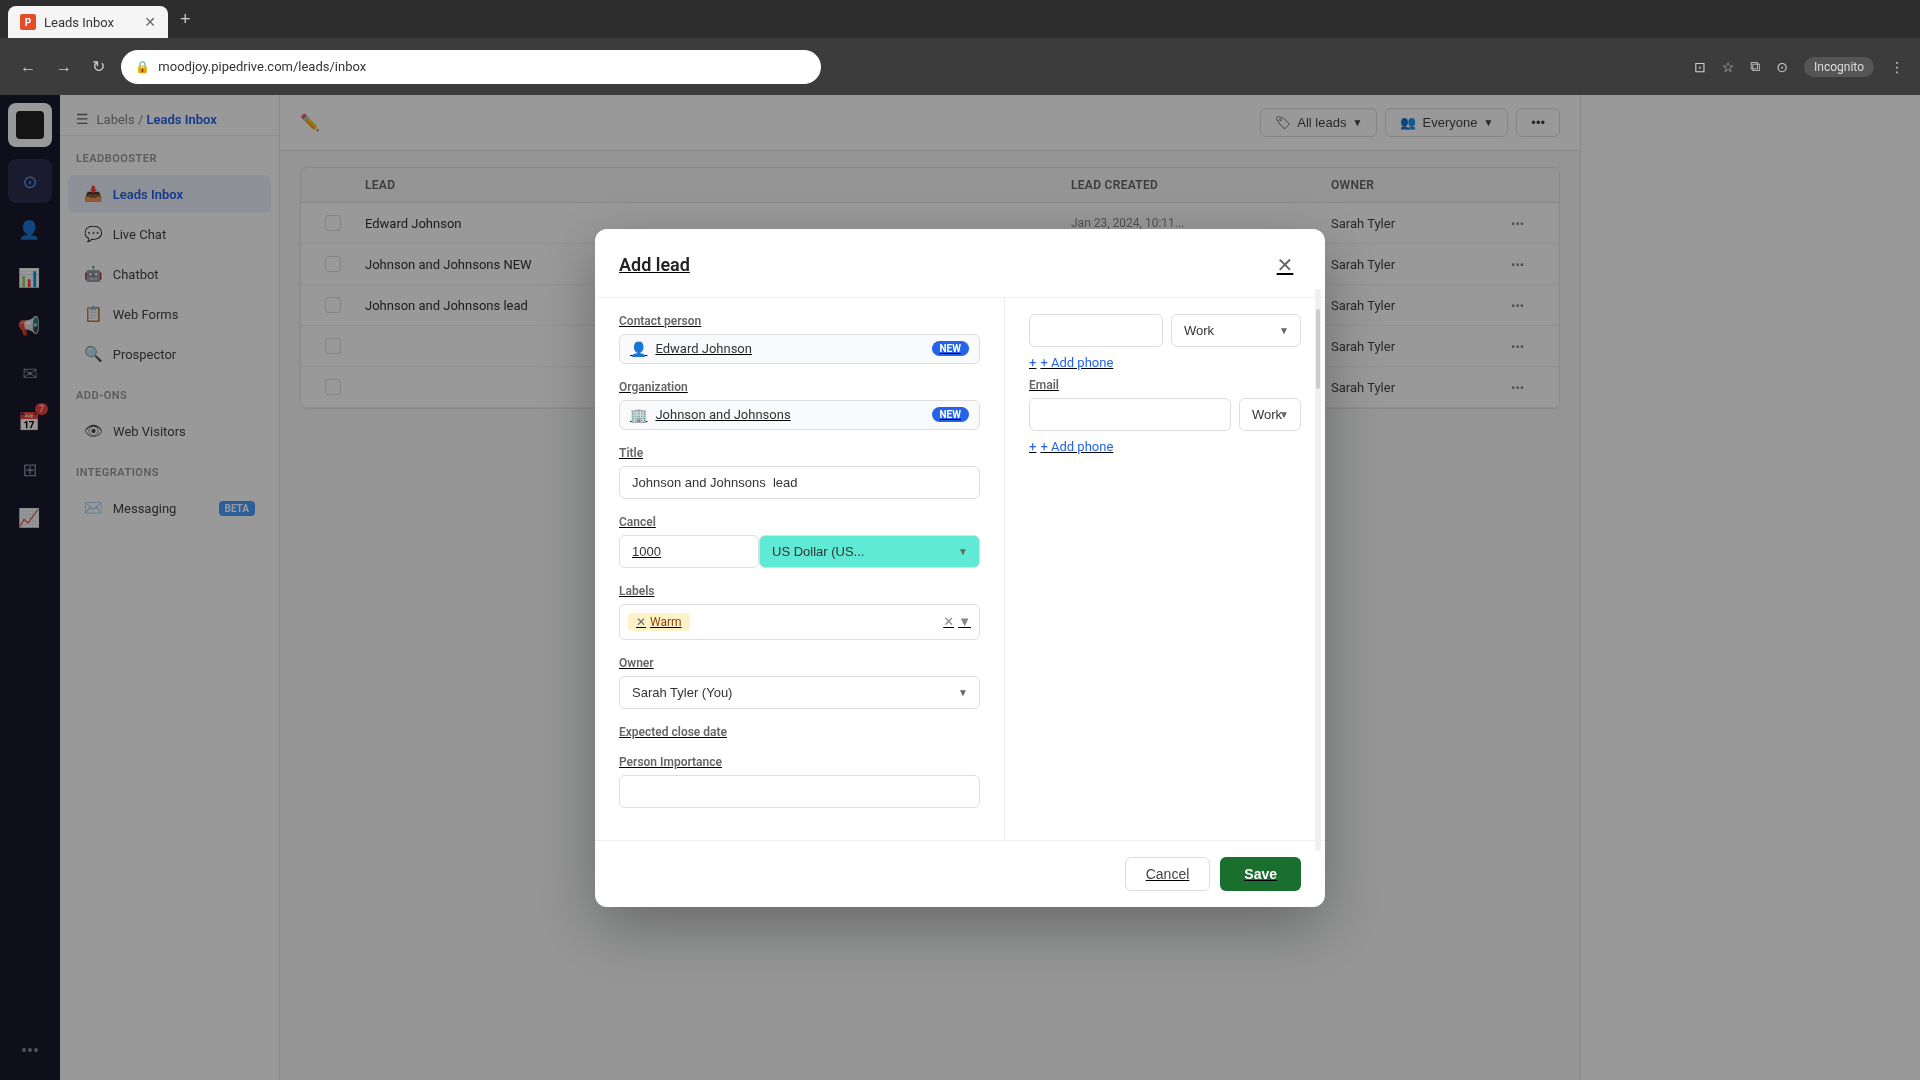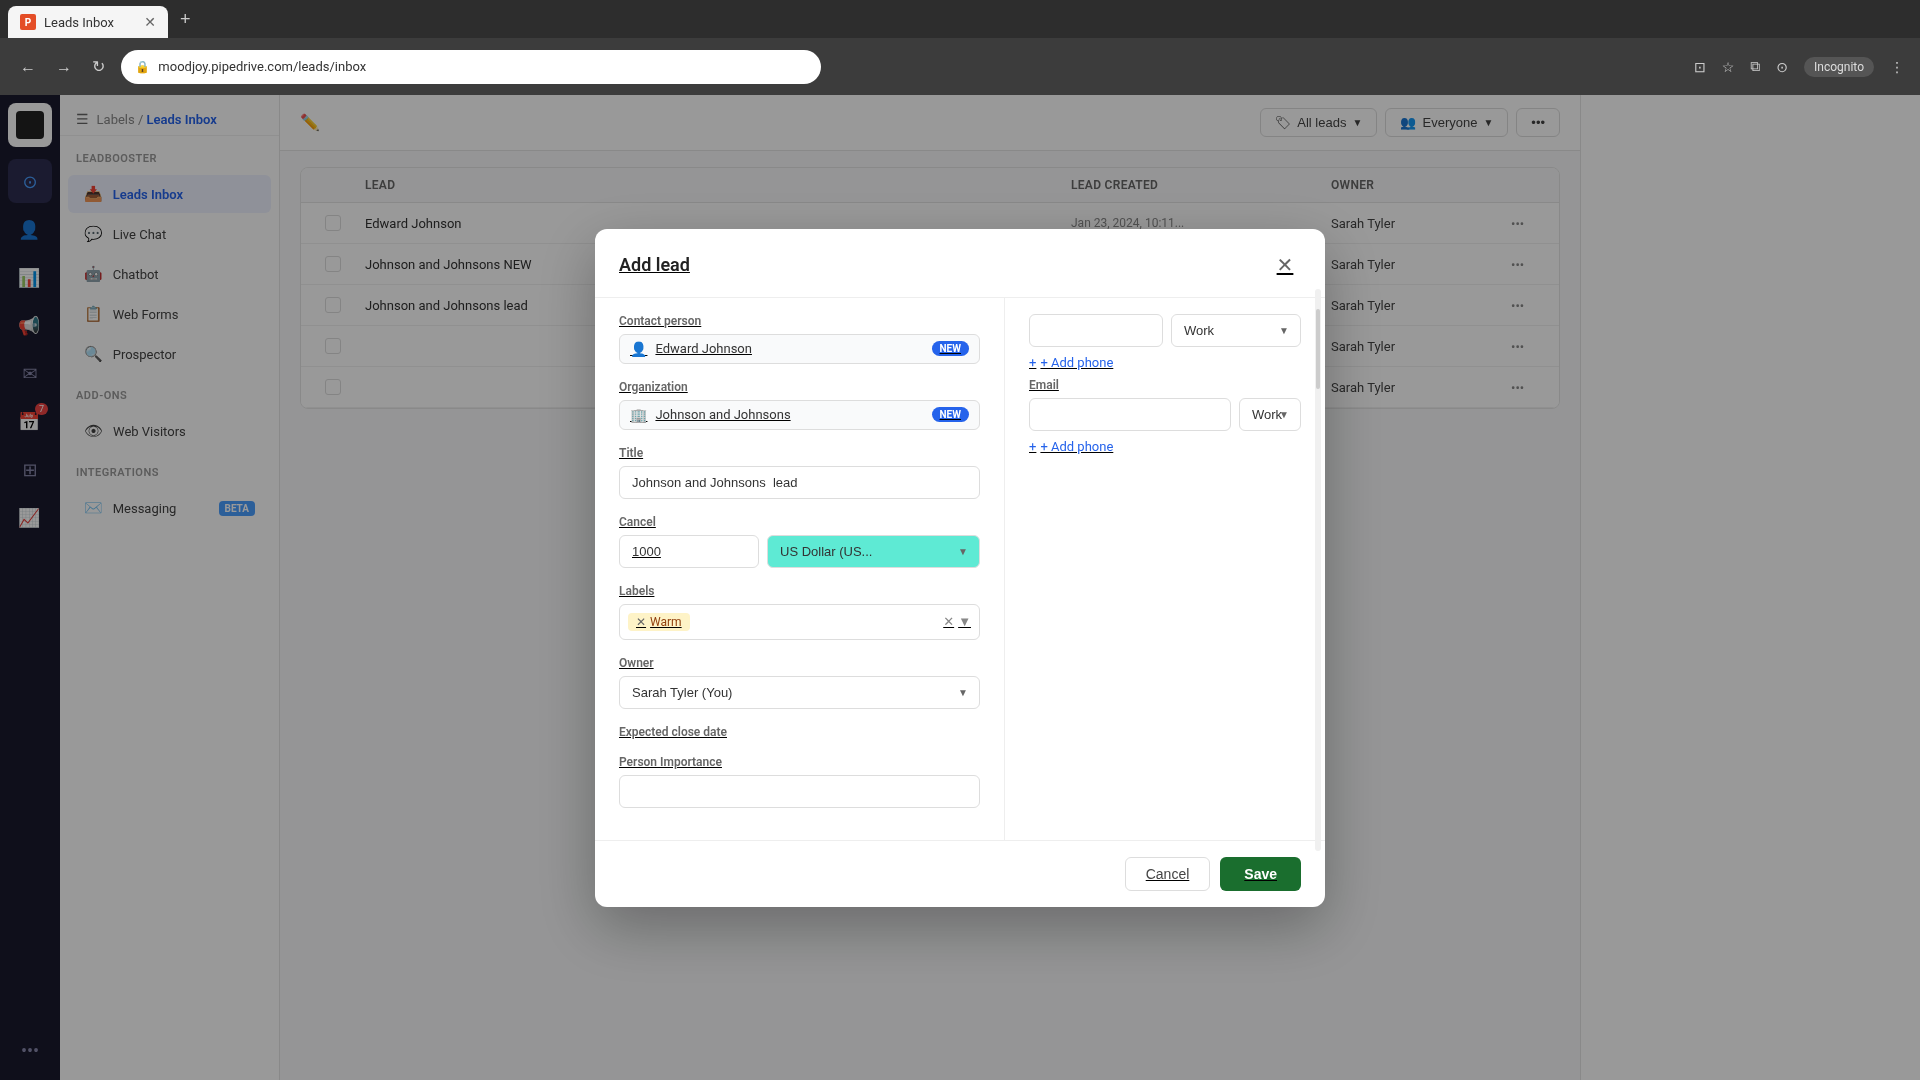--- a/index.html
+++ b/index.html
@@ -76,21 +76,21 @@
     .form-input { width: 100%; border: 1px solid #ddd; border-radius: 6px; padding: 8px 12px; font-size: 13px; color: #333; outline: none; }
 
     .contact-field { display: flex; align-items: center; gap: 8px; border: 1px solid #ddd; border-radius: 6px; padding: 6px 10px; font-size: 13px; color: #333; background: #f9fafb; }
     .contact-field .contact-icon { color: #888; font-size: 14px; }
     .new-badge { background: #2563eb; color: white; border-radius: 10px; padding: 2px 8px; font-size: 10px; font-weight: 700; margin-left: auto; text-align: right; }
 
     .select-wrapper { position: relative; }
     .select-wrapper select { width: 100%; border: 1px solid #ddd; border-radius: 6px; padding: 8px 12px; font-size: 13px; color: #333; outline: none; appearance: none; background: #fff; cursor: pointer; }
     .select-wrapper::after { content: '▼'; position: absolute; right: 12px; top: 50%; transform: translateY(-50%); font-size: 10px; color: #666; pointer-events: none; }
 
-    .value-row { display: flex; gap: 8px; }
+    .value-row { display: flex; }
     .value-input { flex: 0 0 140px; }
     .currency-select { flex: 1; position: relative; }
     .currency-select select { width: 100%; border: 1px solid #ddd; border-radius: 6px; padding: 8px 12px; font-size: 13px; color: #333; outline: none; appearance: none; background: #5eead4; }
 
     .label-field { display: flex; align-items: center; gap: 6px; border: 1px solid #ddd; border-radius: 6px; padding: 4px 8px; font-size: 13px; background: #fff; min-height: 36px; }
     .label-tag { background: #fef3c7; color: #92400e; border-radius: 4px; padding: 2px 8px; font-size: 12px; display: flex; align-items: center; gap: 4px; }
     .label-clear { margin-left: auto; color: #888; cursor: pointer; display: flex; align-items: center; gap: 4px; }
 
     .add-link { color: #2563eb; font-size: 13px; cursor: pointer; display: flex; align-items: center; gap: 4px; margin-top: 6px; }
 

